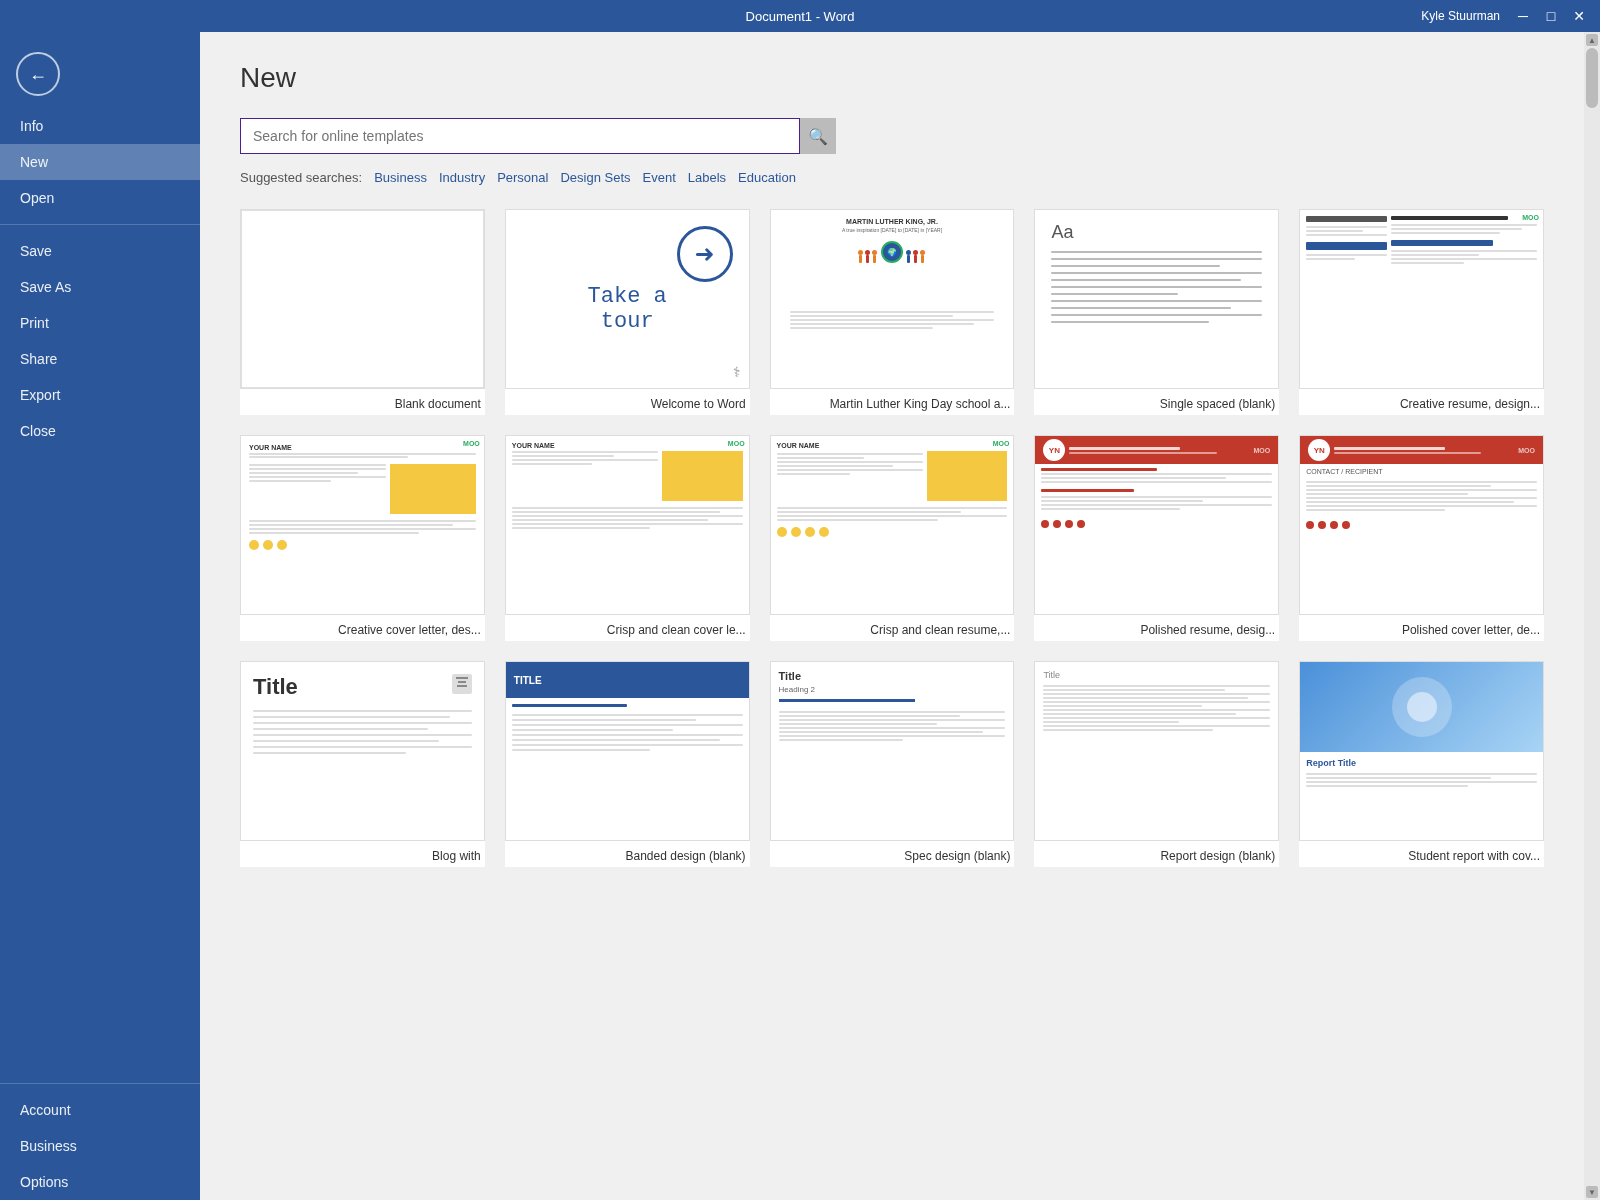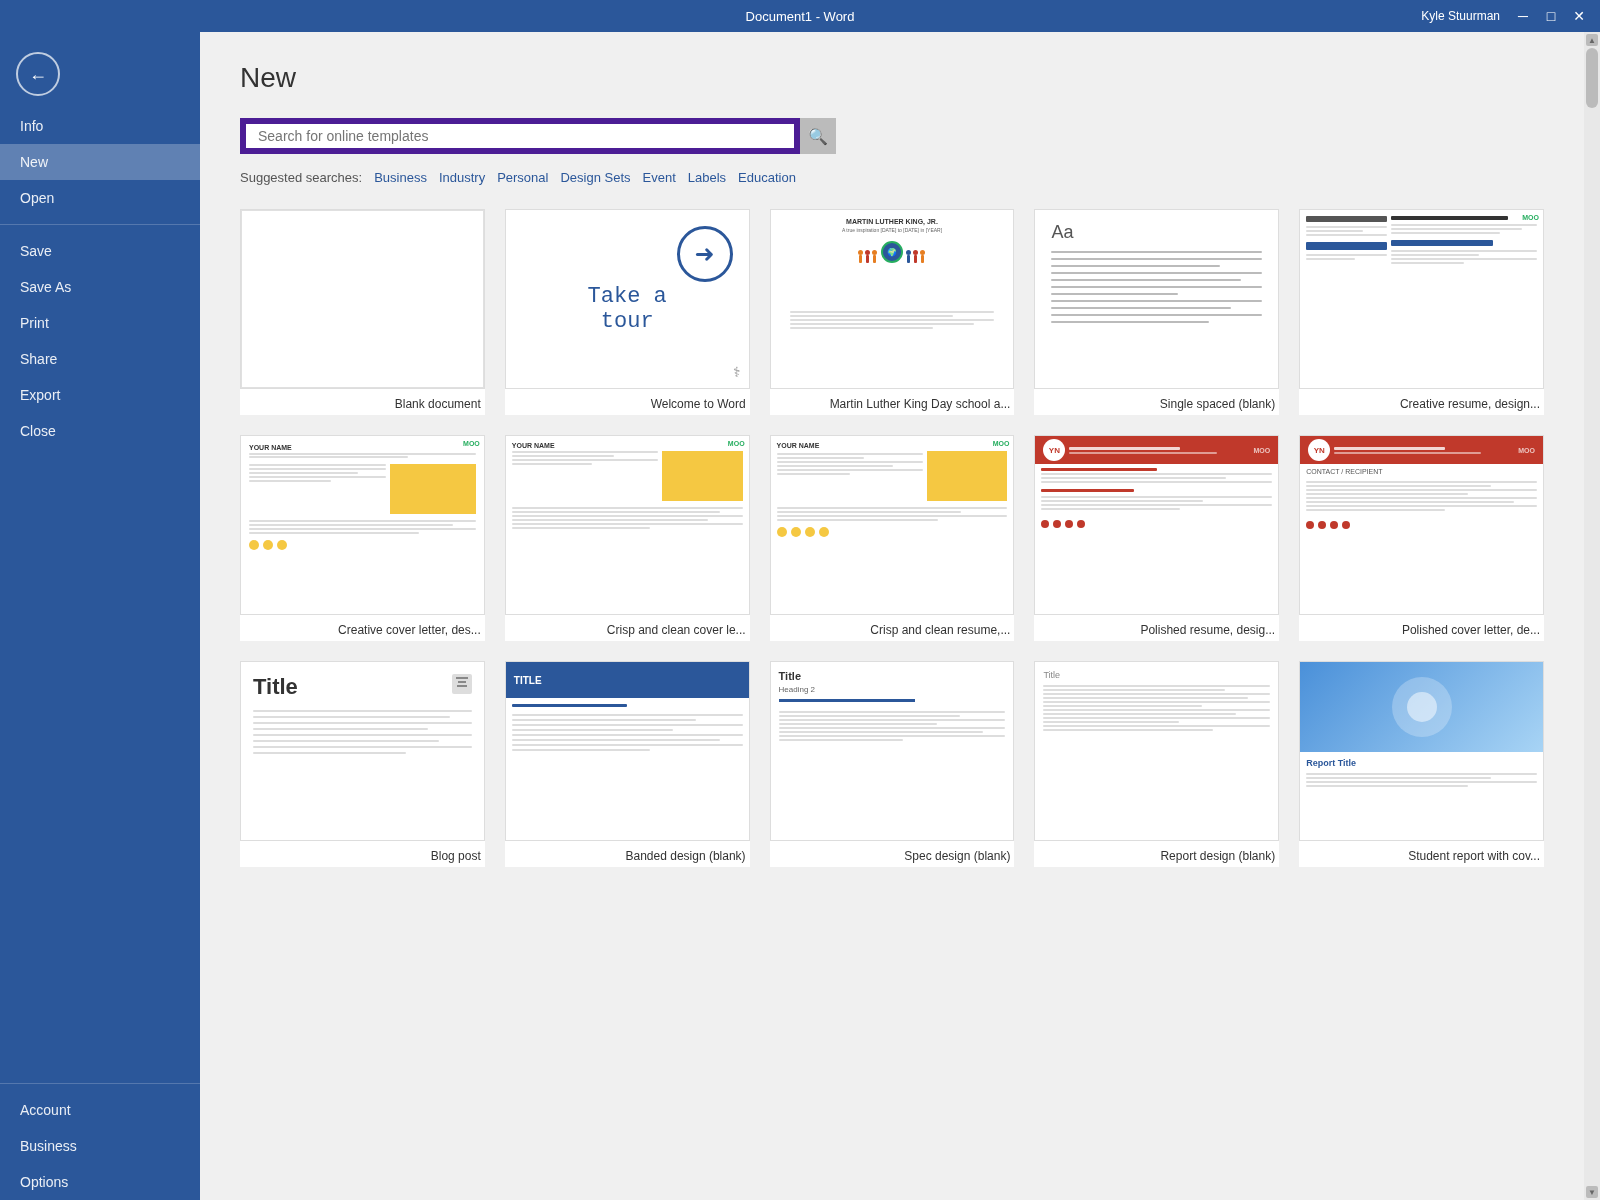--- a/index.html
+++ b/index.html
@@ -97,21 +97,21 @@
 
     
     .search-bar {
       display: flex;
       align-items: center;
       margin-bottom: 16px;
     }
     .search-input {
       width: 560px;
       height: 36px;
-      border: 6px solid #4c1d95;
+      border: 1px solid #4c1d95;
       padding: 0 12px;
       font-size: 14px;
       color: #999;
       outline: none;
       background: white;
     }
     .search-btn {
       width: 36px; height: 36px;
       background: #bbb;
       border: none;
@@ -757,21 +757,21 @@
               <div style="height:2px;background:#ddd;border-radius:1px;width:90%;"></div>
               <div style="height:2px;background:#ddd;border-radius:1px;"></div>
               <div style="height:2px;background:#ddd;border-radius:1px;width:80%;"></div>
               <div style="height:2px;background:#ddd;border-radius:1px;"></div>
               <div style="height:2px;background:#ddd;border-radius:1px;width:85%;"></div>
               <div style="height:2px;background:#ddd;border-radius:1px;"></div>
               <div style="height:2px;background:#ddd;border-radius:1px;width:70%;"></div>
             </div>
           </div>
         </div>
-        <div class="template-label">Blog post</div>
+        <div class="template-label">Blog with</div>
       </div>
 
       <div class="template-card">
         <div class="template-preview">
           <div class="banded-preview">
             <div class="banded-top">
               <span class="banded-title-white">TITLE</span>
             </div>
             <div class="banded-body">
               <div style="height:3px;background:#2b579a;border-radius:1px;width:50%;margin-bottom:4px;"></div>

